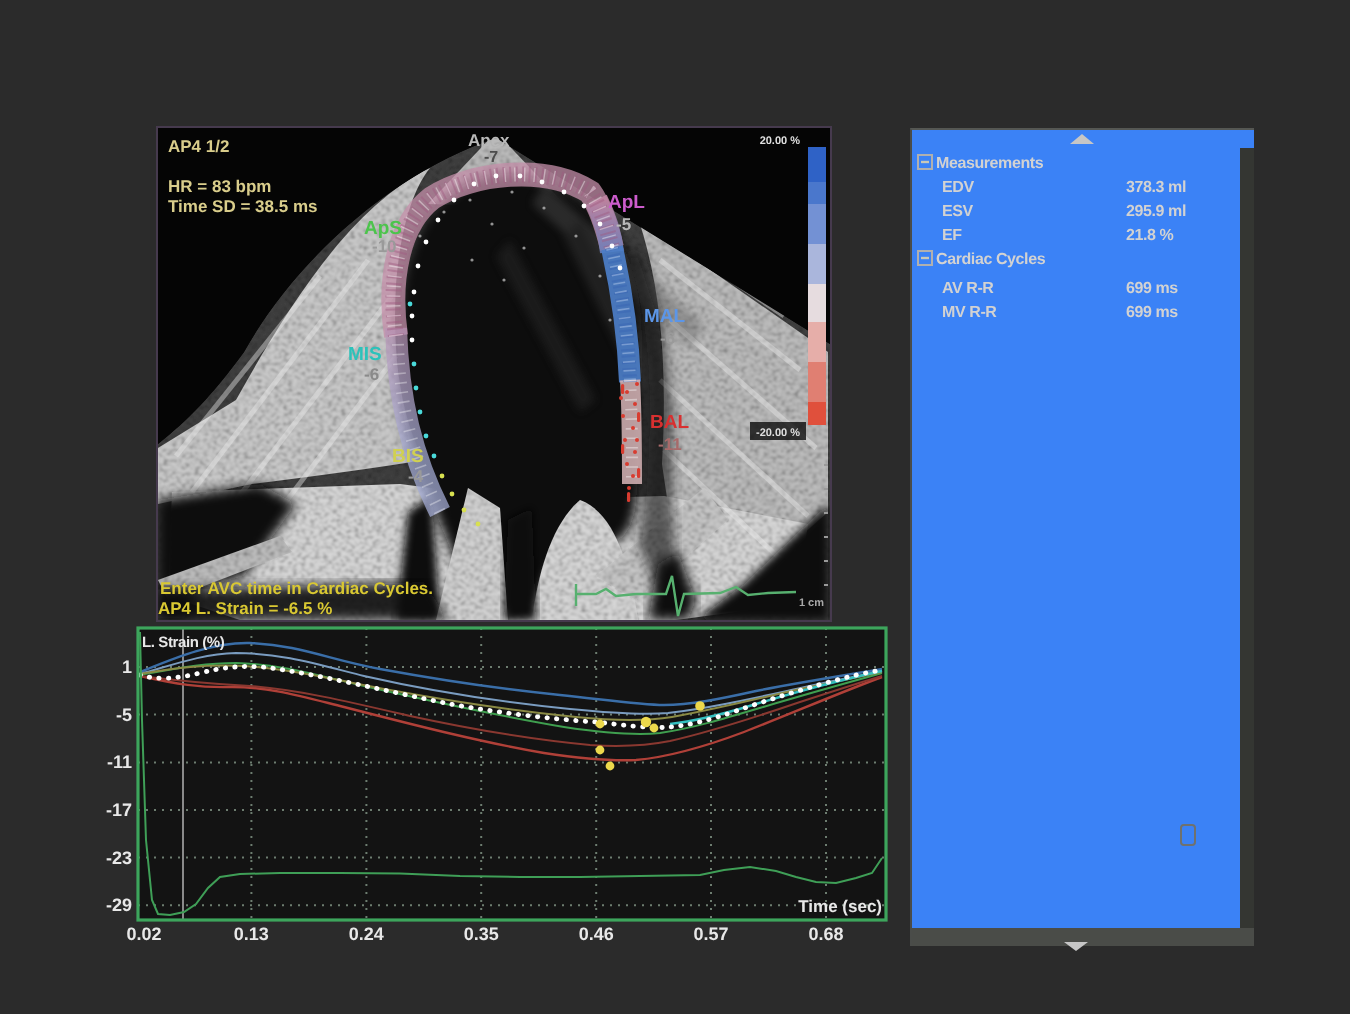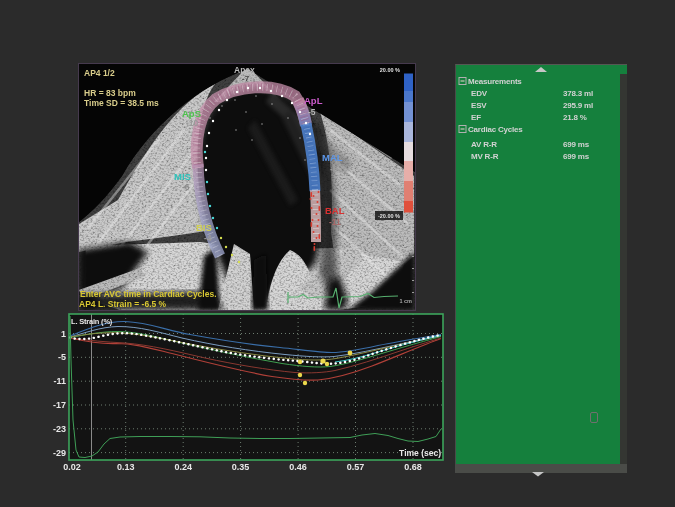--- a/index.html
+++ b/index.html
@@ -295,21 +295,21 @@
     <text x="125.7" y="470" font-size="9" text-anchor="middle">0.13</text>
     <text x="183.2" y="470" font-size="9" text-anchor="middle">0.24</text>
     <text x="240.6" y="470" font-size="9" text-anchor="middle">0.35</text>
     <text x="298.1" y="470" font-size="9" text-anchor="middle">0.46</text>
     <text x="355.5" y="470" font-size="9" text-anchor="middle">0.57</text>
     <text x="413.0" y="470" font-size="9" text-anchor="middle">0.68</text>
     <text x="441" y="456" font-size="8.5" text-anchor="end">Time (sec)</text>
   </g>
 </svg>
 
-<div class="abs" style="left:455px;top:64px;width:171px;height:408px;background:#15803d;border-top:1px solid #555753;border-left:1px solid #4a4c49;">
+<div class="abs" style="left:455px;top:64px;width:171px;height:408px;background:#3b82f6;border-top:1px solid #555753;border-left:1px solid #4a4c49;">
 
   <svg class="abs" style="left:0;top:0;" width="170" height="10">
       <polygon points="85,2 91,7 79,7" fill="#c6c6c6"></polygon>
     </svg>
 
   <div class="abs" style="right:0;top:9px;width:7px;height:390px;background:#343632;"></div>
 
   <div class="abs" style="left:0;bottom:0;width:171px;height:9px;background:#4a4c48;">
     <svg width="171" height="9">
         <polygon points="76,3 88,3 82,7.5" fill="#c6c6c6"></polygon>

